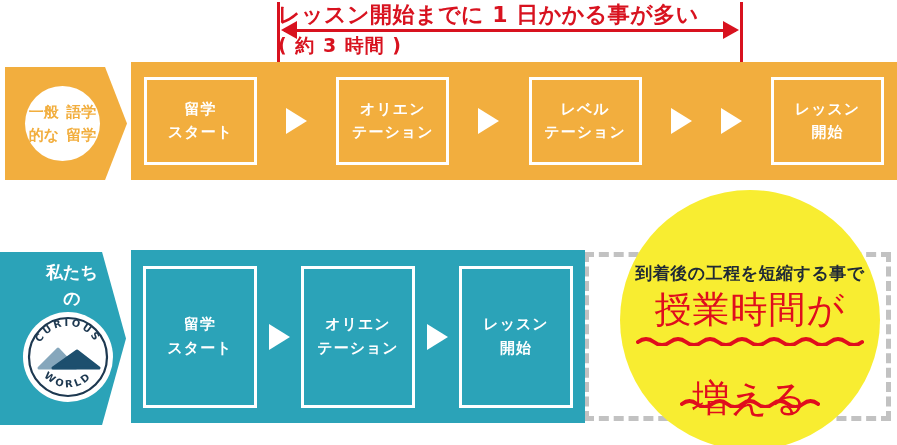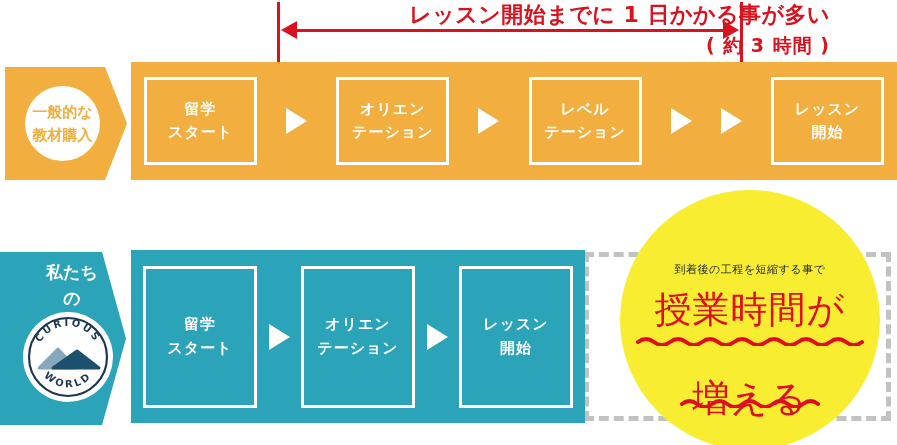--- a/index.html
+++ b/index.html
@@ -7,30 +7,30 @@
   .stage { position:relative; width:897px; height:445px; background:#fff; overflow:hidden; }
 
   
   .bracket-bar { position:absolute; top:2px; width:3px; height:60px; background:var(--c-red,#d8121f); }
   .bracket-bar.left { left:277px; }
   .bracket-bar.right { left:740px; }
   .bracket-line { position:absolute; top:29px; left:284px; width:452px; height:3px; background:var(--c-red,#d8121f); }
   .ah { position:absolute; top:21px; width:0; height:0; border-top:9px solid transparent; border-bottom:9px solid transparent; }
   .ah.left { left:281px; border-right:16px solid var(--c-red,#d8121f); }
   .ah.right { left:723px; border-left:16px solid var(--c-red,#d8121f); }
-  .bracket-txt { position:absolute; left:278px; width:552px; text-align:right; color:var(--c-red,#d8121f); font-weight:bold; }
+  .bracket-txt { position:absolute; left:278px; width:552px; text-align:left; color:var(--c-red,#d8121f); font-weight:bold; }
   .bracket-txt.l1 { top:0; font-size:22px; letter-spacing:0.5px; }
   .bracket-txt.l2 { top:33px; font-size:19px; letter-spacing:1px; }
 
   
   .banner { position:absolute; z-index:3; }
   .banner.orange { left:5px; top:67px; width:122px; height:113px; background:var(--c-orange,#f2ae3e);
     clip-path:polygon(0 0, 82% 0, 100% 50%, 82% 100%, 0 100%); }
   .banner-circle { position:absolute; left:20px; top:19px; width:75px; height:75px; border-radius:50%;
-    background:#fff; display:flex; flex-direction:column; align-items:center; justify-content:center;
+    background:#fff; display:flex; flex-direction:row; align-items:center; justify-content:center;
     color:var(--c-orange,#f2ae3e); font-weight:bold; font-size:15px; line-height:1.5; text-align:center; }
   .banner.teal { left:0; top:252px; width:126px; height:173px; background:var(--c-teal,#2ba3b8);
     clip-path:polygon(0 0, 81% 0, 100% 50%, 81% 100%, 0 100%); }
   .teal-label { position:absolute; top:8px; left:0; width:102px; text-align:center; color:#fff;
     font-weight:bold; font-size:17px; line-height:1.5; }
   .teal-label span { display:block;padding-left:42px; }
   .banner-circle span { display:block; }
   .logo { position:absolute; left:22px; top:59px; width:92px; height:92px; }
   .logo-arc { font-size:10px; font-weight:bold; letter-spacing:2.5px; fill:var(--c-navy,#1d3850);
     font-family:"DejaVu Sans", sans-serif; }
@@ -50,21 +50,21 @@
   
   .ours-heading { position:absolute; left:131px; top:212px; color:var(--c-teal,#2ba3b8);
     font-weight:bold; font-size:20px; letter-spacing:1px; }
 
   
   .dashed-box { position:absolute; left:584px; top:252px; width:307px; height:169px;
     border:5px dashed var(--c-dash_gray,#c2c2c2); z-index:0; }
   .result-circle { position:absolute; left:620px; top:190px; width:260px; height:260px; border-radius:50%;
     background:var(--c-yellow,#f8ed31); z-index:1; text-align:center; }
   .result-lead { position:absolute; top:72px; left:0; width:100%; color:var(--c-dark_text,#202a35);
-    font-weight:normal; font-size:11px; letter-spacing:0.5px;text-align:center; }
+    font-weight:bold; font-size:17px; letter-spacing:0.5px;text-align:center; }
   .result-big { position:absolute; left:0; width:100%; color:var(--c-red_bright,#e00d1d);
     font-weight:normal; font-size:37px; letter-spacing:1px; line-height:1; }
   .result-big.b1 { top:101px; }
   .result-big.b2 { top:162px;margin-top:28px; }
   .wavy { position:absolute; left:50%; transform:translateX(-50%); height:12px; }
   .wavy.w1 { top:144px; width:228px; }
   .wavy.w2 { top:206px; width:140px; }
 </style>
 </head>
 <body>
@@ -75,21 +75,21 @@
   <div class="bracket-bar right"></div>
   <div class="bracket-line"></div>
   <div class="ah left"></div>
   <div class="ah right"></div>
   <div class="bracket-txt l1">レッスン開始までに 1 日かかる事が多い</div>
   <div class="bracket-txt l2">( 約 3 時間 )</div>
 
   <div class="banner orange">
     <div class="banner-circle">
       <span>一般的な</span>
-      <span>教材購入</span>
+      <span>語学留学</span>
     </div>
   </div>
 
   <div class="band orange">
     <div class="step">
       <span class="step-label">留学
 スタート</span>
     </div>
     <span class="tri"></span>
     <div class="step">

